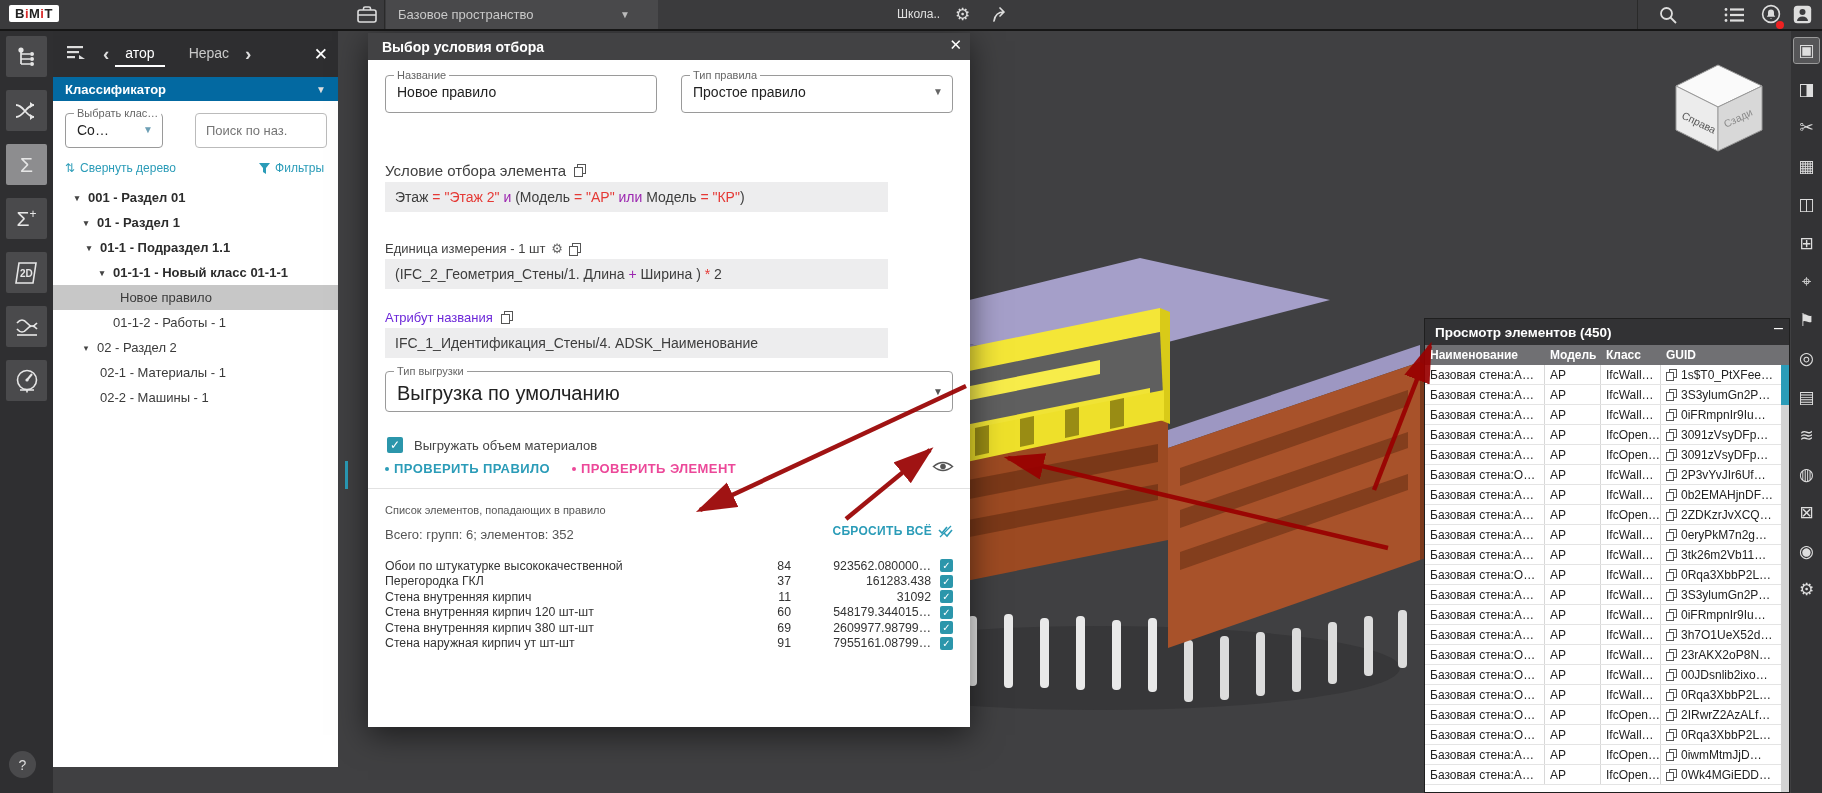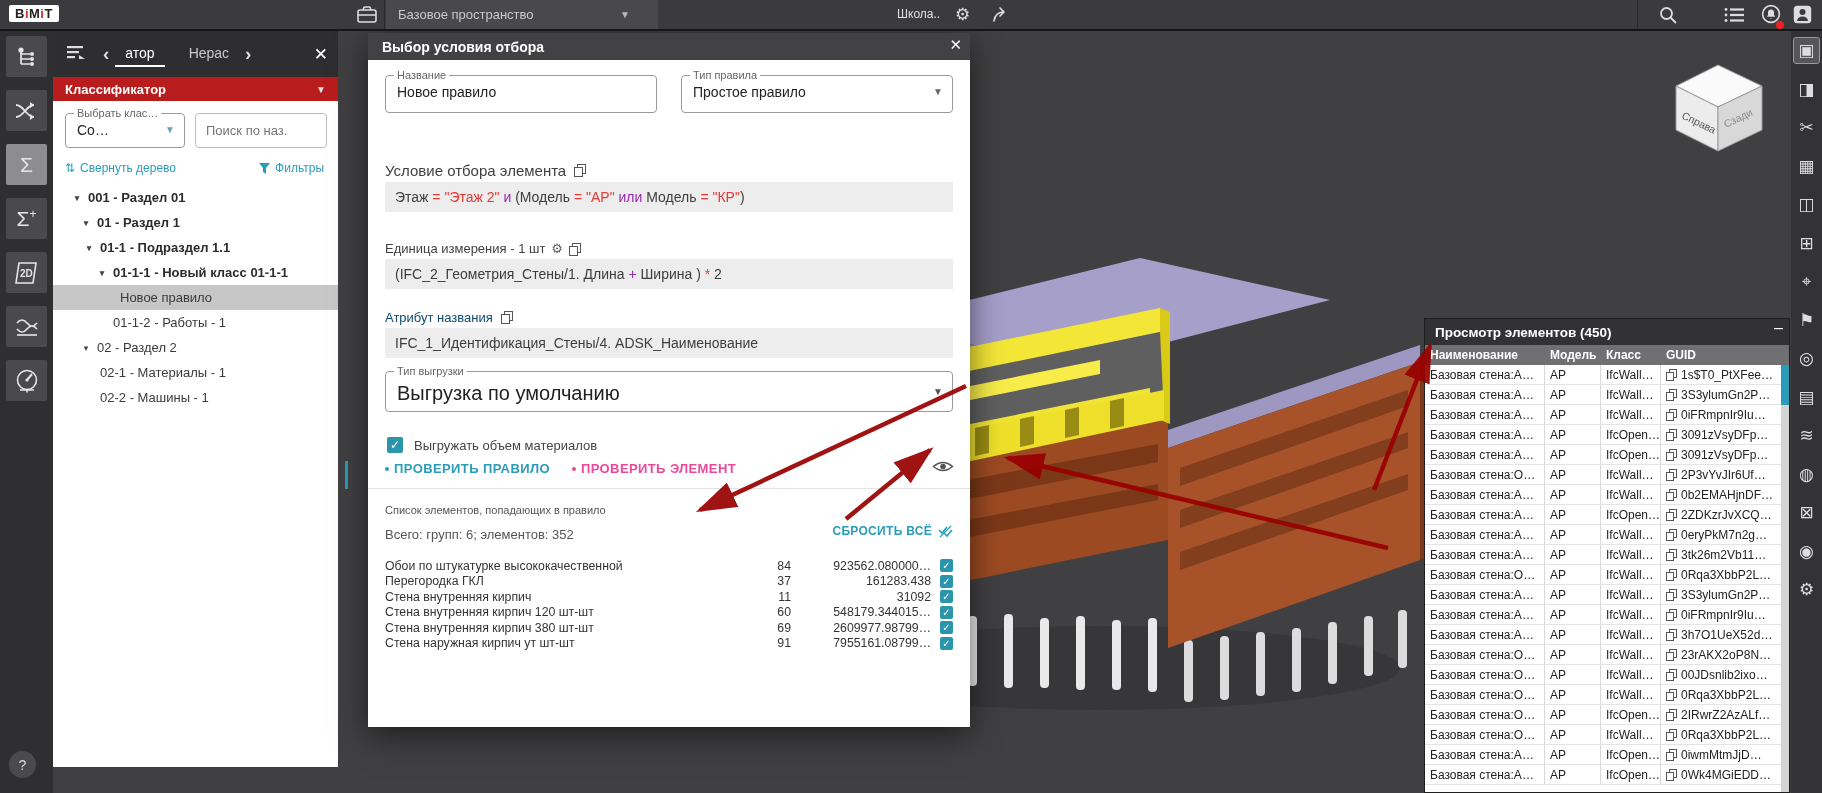--- a/index.html
+++ b/index.html
@@ -32,50 +32,50 @@
   .help{position:absolute;left:9px;top:751px;width:27px;height:27px;border-radius:50%;background:#4a4a4c;color:#ddd;z-index:20;display:flex;align-items:center;justify-content:center;font-size:14px;border:none;cursor:pointer}
 
   
   .cpanel{position:absolute;left:53px;top:31px;width:285px;height:736px;background:#fff;z-index:20}
   .ctabs{height:46px;background:#2e2e30;display:flex;align-items:center;color:#c9c9c9;font-size:14px;position:relative}
   .burger{margin:0 10px 0 14px;color:#ddd}
   .chev{background:none;border:none;color:#ddd;font-size:19px;font-weight:bold;cursor:pointer;padding:0 6px}
   .ctab{padding:4px 10px;cursor:pointer;position:relative}
   .ctab.active{color:#fff;border-bottom:2px solid #fff}
   .cclose{position:absolute;right:10px;background:none;border:none;color:#fff;font-size:17px;cursor:pointer}
-  .ctitle{height:24px;background:#b91c1c;color:#fff;font-weight:bold;font-size:13px;display:flex;align-items:center;padding:0 12px;position:relative}
+  .ctitle{height:24px;background:#0369a1;color:#fff;font-weight:bold;font-size:13px;display:flex;align-items:center;padding:0 12px;position:relative}
   .ctitle .car{position:absolute;right:12px;font-size:10px;color:#ddd}
   .cfields{position:relative;height:56px}
   .fld{border:1px solid #9a9a9a;border-radius:4px;position:absolute;background:#fff}
   .fld .lab{position:absolute;top:-7px;left:8px;font-size:11px;color:#666;background:#fff;padding:0 3px;white-space:nowrap}
   .fld .val{position:absolute;left:11px;top:8px;font-size:14px;color:#222;white-space:nowrap}
   .fld .car{position:absolute;right:9px;top:10px;color:#6d9fb5;font-size:10px}
-  .csel{left:12px;top:12px;width:120px;height:35px}
+  .csel{left:12px;top:12px;width:98px;height:35px}
   .csearch{position:absolute;left:142px;top:12px;width:132px;height:35px;border:1px solid #bbb;border-radius:4px;padding:0 10px;font-size:13px;font-family:"Liberation Sans",sans-serif;color:#333}
   .clinks{display:flex;justify-content:space-between;align-items:center;padding:4px 14px 2px 12px;font-size:12px;color:#2b9cb8}
   .clinks .lk2{display:flex;align-items:center;gap:5px;cursor:pointer}
   .tree{margin-top:8px;font-size:13px;color:#3a3a3a}
   .trow{height:25px;display:flex;align-items:center;cursor:pointer}
   .trow .caret{width:14px;margin-right:4px;font-size:9px;color:#444;text-align:center;flex:none}
   .trow.b{font-weight:bold;color:#2c2c2c}
   .trow.sel{background:#c7c7c7}
   .t0{padding-left:17px}.t1{padding-left:26px}.t2{padding-left:29px}.t3{padding-left:42px}.t4{padding-left:49px}
   .panel-scroll{position:absolute;left:292px;top:430px;width:3px;height:28px;background:#2b9cb8;z-index:21}
 
   
   .modal{position:absolute;left:368px;top:33px;width:602px;height:694px;background:#fff;z-index:30;box-shadow:0 8px 30px rgba(0,0,0,.55)}
   .mhead{height:27px;background:#424244;color:#fff;font-size:14px;font-weight:bold;display:flex;align-items:center;padding:0 14px;position:relative}
   .mclose{position:absolute;right:8px;top:3px;background:none;border:none;color:#fff;font-size:15px;cursor:pointer}
   .mbody{position:relative;height:667px}
   .mname{left:17px;top:15px;width:272px;height:38px}
   .mtype{left:313px;top:15px;width:272px;height:38px}
   .mh1{position:absolute;left:17px;top:102px;font-size:15px;color:#3f3f3f;display:flex;gap:8px;align-items:center}
   .mh2{position:absolute;left:17px;top:181px;font-size:13px;color:#3f3f3f;display:flex;gap:6px;align-items:flex-end}
-  .mh3{position:absolute;left:17px;top:250px;font-size:13px;color:#0c4a6e;display:flex;gap:8px;align-items:center}
-  .gbox{position:absolute;left:17px;width:568px;height:30px;background:#ededee;display:flex;align-items:center;padding:0 10px;font-size:14px;white-space:pre-wrap;overflow:hidden}
+  .mh3{position:absolute;left:17px;top:250px;font-size:13px;color:#6d28d9;display:flex;gap:8px;align-items:center}
+  .gbox{position:absolute;left:17px;width:503px;height:30px;background:#ededee;display:flex;align-items:center;padding:0 10px;font-size:14px;white-space:pre-wrap;overflow:hidden}
   .gb1{top:122px}.gb2{top:199px}.gb3{top:268px;color:#3d3d3d}
   .tk{color:#3d3d3d}.tr{color:#e53935}.tp{color:#9c27b0}
   .munload{left:17px;top:311px;width:568px;height:41px}
   .munload .val{top:10px;font-size:20px}
   .cbrow{position:absolute;left:19px;top:377px;display:flex;align-items:center;gap:11px;font-size:13px;color:#444}
   .cb{width:16px;height:16px;border-radius:2px;background:#2b96ab;color:#fff;font-size:12px;display:flex;align-items:center;justify-content:center;cursor:pointer}
   .cb::after{content:"✓"}
   .btnrow{position:absolute;left:17px;top:401px;display:flex;gap:22px;align-items:center}
   .lbtn{background:none;border:none;font-weight:bold;font-size:13px;letter-spacing:.4px;cursor:pointer;display:flex;align-items:center;gap:5px;font-family:"Liberation Sans",sans-serif}
   .lbtn .dot{width:4px;height:4px;border-radius:50%;background:currentColor}

